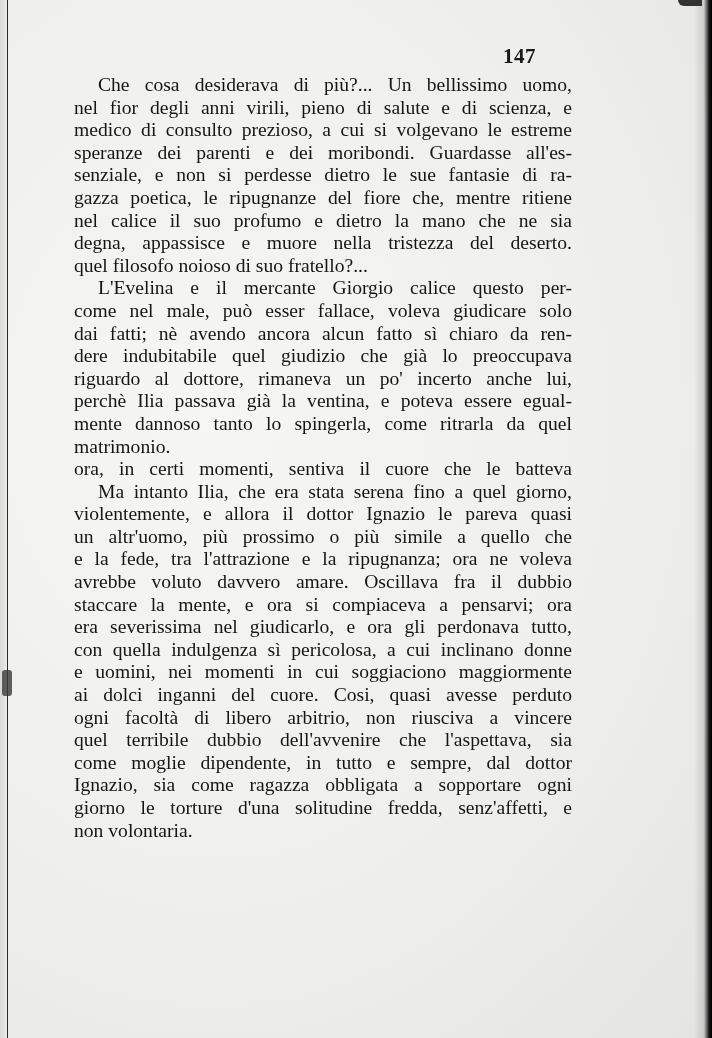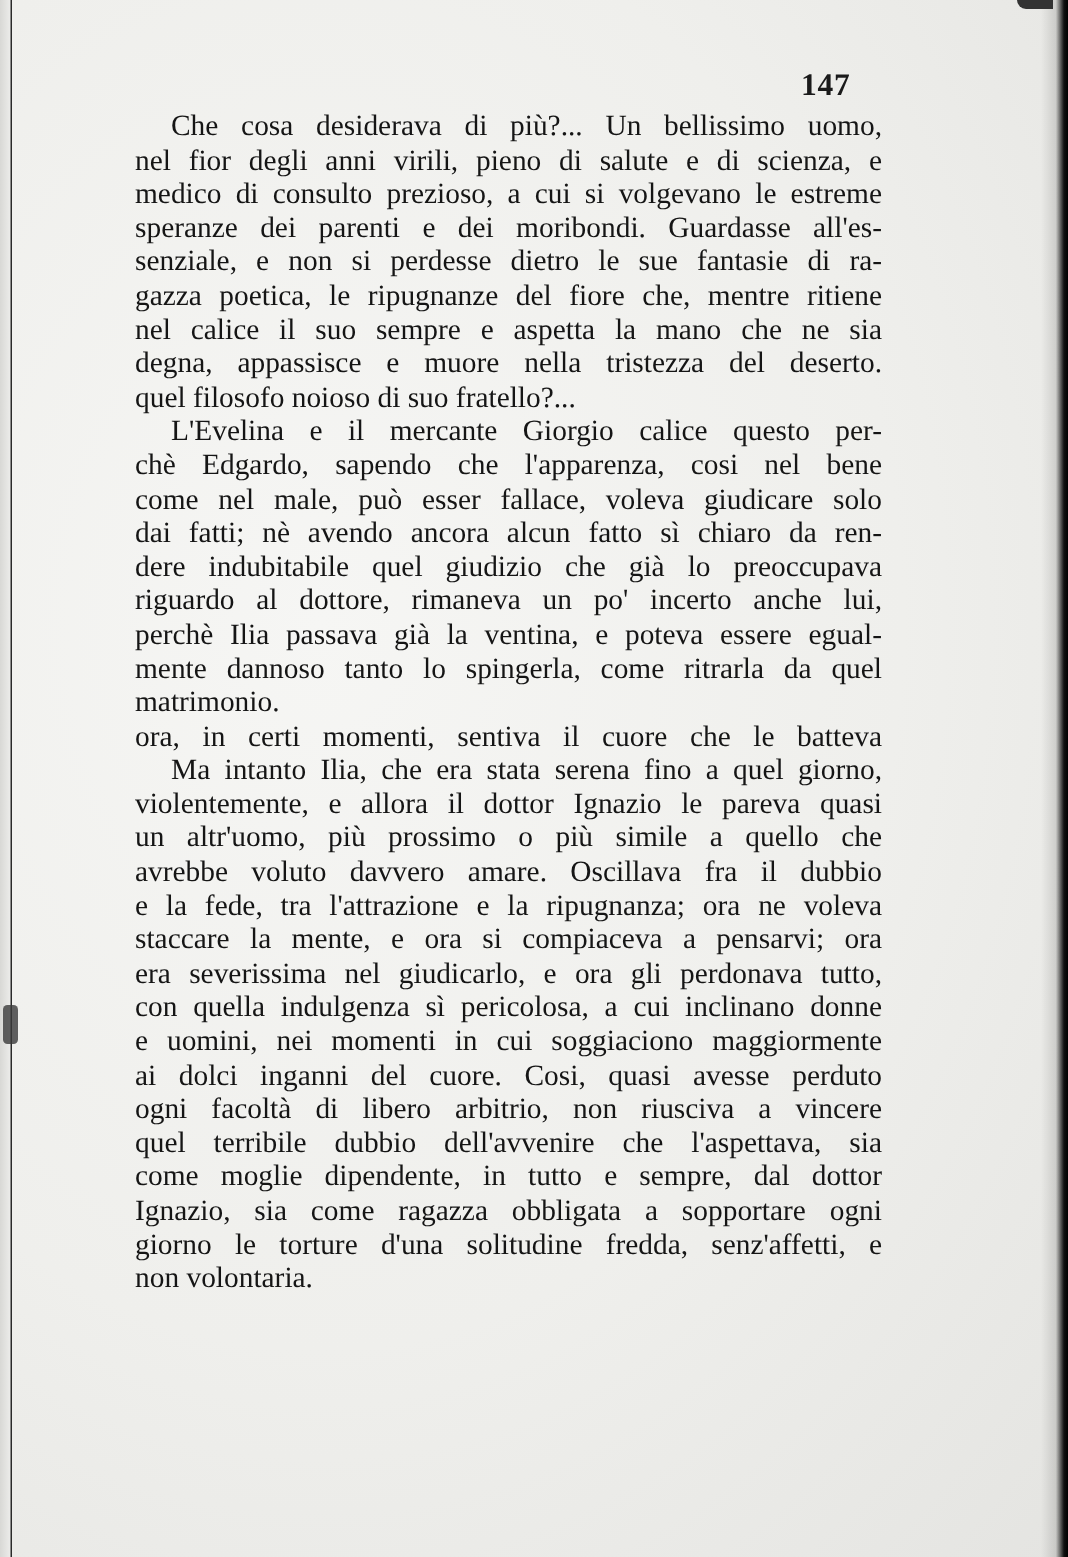--- a/index.html
+++ b/index.html
@@ -51,39 +51,38 @@
       position: absolute;
       right: 10px;
       top: 0;
       width: 24px;
       height: 6px;
       background: #333;
       border-bottom-left-radius: 10px;
     }
     .page-number {
       position: absolute;
-      left: 534px;
+      left: 503px;
       top: 44px;
       font-family: "Liberation Serif", serif;
       font-size: 21px;
       font-weight: bold;
       color: #1a1a1a;
       letter-spacing: 0.5px;
     }
     .text-block {
       position: absolute;
       left: 74px;
       top: 74px;
       width: 498px;
       font-family: "Liberation Serif", serif;
       font-size: 19.6px;
       line-height: 22.6px;
       color: #151515;
       text-align: justify;
-      margin-left: 16px;
     }
     .line {
       display: block;
       white-space: nowrap;
       text-align-last: justify;
       text-align: justify;
     }
     .line.last {
       text-align-last: left;
     }
@@ -104,44 +103,43 @@
 
   <div class="text-block">
 
     <div class="paragraph">
       <span class="line indent">Che cosa desiderava di più?... Un bellissimo uomo,</span>
       <span class="line">nel fior degli anni virili, pieno di salute e di scienza, e</span>
       <span class="line">medico di consulto prezioso, a cui si volgevano le estreme</span>
       <span class="line">speranze dei parenti e dei moribondi. Guardasse all'es-</span>
       <span class="line">senziale, e non si perdesse dietro le sue fantasie di ra-</span>
       <span class="line">gazza poetica, le ripugnanze del fiore che, mentre ritiene</span>
-      <span class="line">nel calice il suo sempre e aspetta la mano che ne sia</span>
+      <span class="line">nel calice il suo profumo e dietro la mano che ne sia</span>
       <span class="line">degna, appassisce e muore nella tristezza del deserto.</span>
       <span class="line last">quel filosofo noioso di suo fratello?...</span>
     </div>
 
     <div class="paragraph">
       <span class="line indent">L'Evelina e il mercante Giorgio calice questo per-</span>
-      <span class="line">chè Edgardo, sapendo che l'apparenza, cosi nel bene</span>
       <span class="line">come nel male, può esser fallace, voleva giudicare solo</span>
       <span class="line">dai fatti; nè avendo ancora alcun fatto sì chiaro da ren-</span>
       <span class="line">dere indubitabile quel giudizio che già lo preoccupava</span>
       <span class="line">riguardo al dottore, rimaneva un po' incerto anche lui,</span>
       <span class="line">perchè Ilia passava già la ventina, e poteva essere egual-</span>
       <span class="line">mente dannoso tanto lo spingerla, come ritrarla da quel</span>
       <span class="line last">matrimonio.</span>
     </div>
 
     <div class="paragraph">
       <span class="line">ora, in certi momenti, sentiva il cuore che le batteva</span>
       <span class="line indent">Ma intanto Ilia, che era stata serena fino a quel giorno,</span>
       <span class="line">violentemente, e allora il dottor Ignazio le pareva quasi</span>
       <span class="line">un altr'uomo, più prossimo o più simile a quello che</span>
+      <span class="line">e la fede, tra l'attrazione e la ripugnanza; ora ne voleva</span>
       <span class="line">avrebbe voluto davvero amare. Oscillava fra il dubbio</span>
-      <span class="line">e la fede, tra l'attrazione e la ripugnanza; ora ne voleva</span>
       <span class="line">staccare la mente, e ora si compiaceva a pensarvi; ora</span>
       <span class="line">era severissima nel giudicarlo, e ora gli perdonava tutto,</span>
       <span class="line">con quella indulgenza sì pericolosa, a cui inclinano donne</span>
       <span class="line">e uomini, nei momenti in cui soggiaciono maggiormente</span>
       <span class="line">ai dolci inganni del cuore. Cosi, quasi avesse perduto</span>
       <span class="line">ogni facoltà di libero arbitrio, non riusciva a vincere</span>
       <span class="line">quel terribile dubbio dell'avvenire che l'aspettava, sia</span>
       <span class="line">come moglie dipendente, in tutto e sempre, dal dottor</span>
       <span class="line">Ignazio, sia come ragazza obbligata a sopportare ogni</span>
       <span class="line">giorno le torture d'una solitudine fredda, senz'affetti, e</span>

